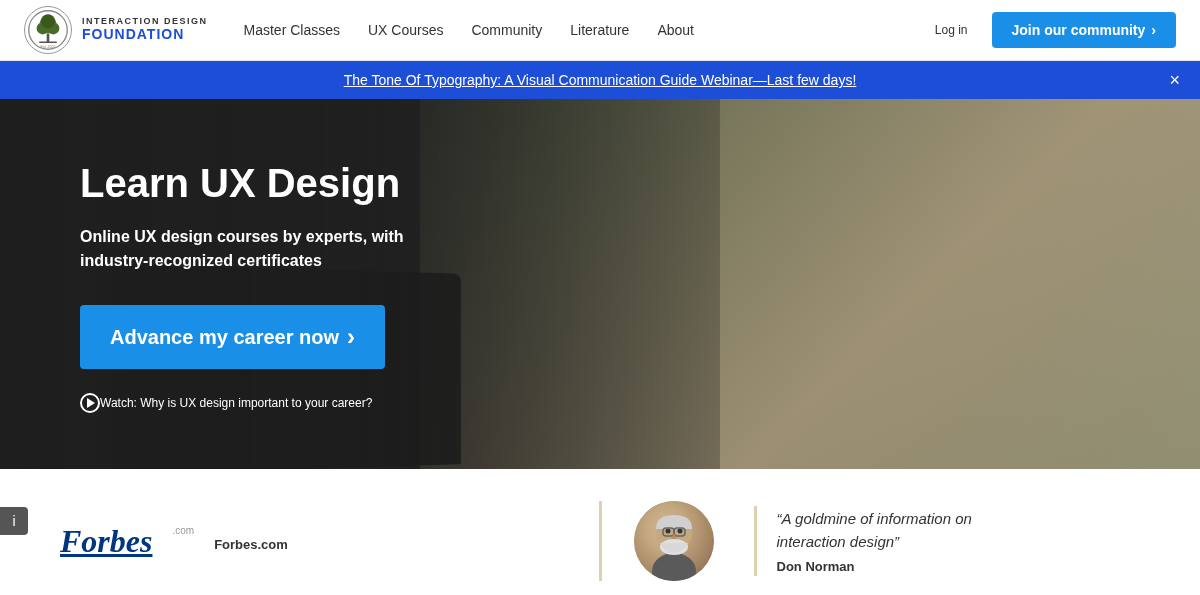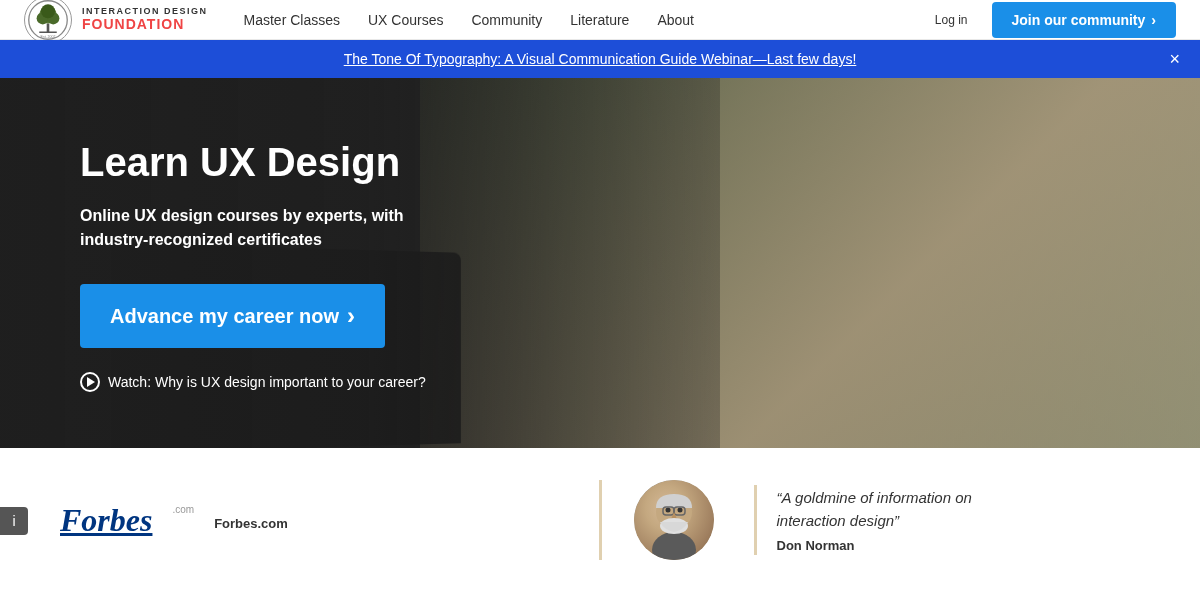--- a/index.html
+++ b/index.html
@@ -3,21 +3,21 @@
   <meta charset="utf-8">
   <style>
     * { margin: 0; padding: 0; box-sizing: border-box; }
     body { font-family: -apple-system, BlinkMacSystemFont, 'Segoe UI', Helvetica, Arial, sans-serif; width: 1200px; overflow-x: hidden; }
 
     
     .navbar {
       display: flex;
       align-items: center;
       padding: 0 24px;
-      height: 40px;
+      height: 61px;
       background: #fff;
       border-bottom: 1px solid #e8e8e8;
     }
     .logo-area {
       display: flex;
       align-items: center;
       gap: 10px;
       margin-right: 24px;
     }
     .logo-circle {
@@ -39,21 +39,21 @@
     .logo-text .interaction {
       font-size: 9px;
       font-weight: 600;
       letter-spacing: 1.5px;
       color: #333;
     }
     .logo-text .design {
       font-size: 14px;
       font-weight: 800;
       letter-spacing: 1px;
-      color: #ef4444;
+      color: #1d4ed8;
     }
     .nav-links {
       display: flex;
       align-items: center;
       gap: 4px;
       flex: 1;
     }
     .nav-link {
       padding: 8px 12px;
       font-size: 14px;
@@ -192,23 +192,22 @@
       padding: 18px 30px;
       font-size: 20px;
       font-weight: 700;
       cursor: pointer;
       margin-bottom: 24px;
       text-align: right;
     }
     .watch-link {
       display: flex;
       align-items: center;
-      gap: 8px;
-      color: #fff;
-      font-size: 14px;
+      color: #fff;
+      font-size: 12px;
       cursor: pointer;
       text-decoration: none;
     }
     .play-circle {
       width: 20px;
       height: 20px;
       border-radius: 50%;
       border: 2px solid #fff;
       display: flex;
       align-items: center;

